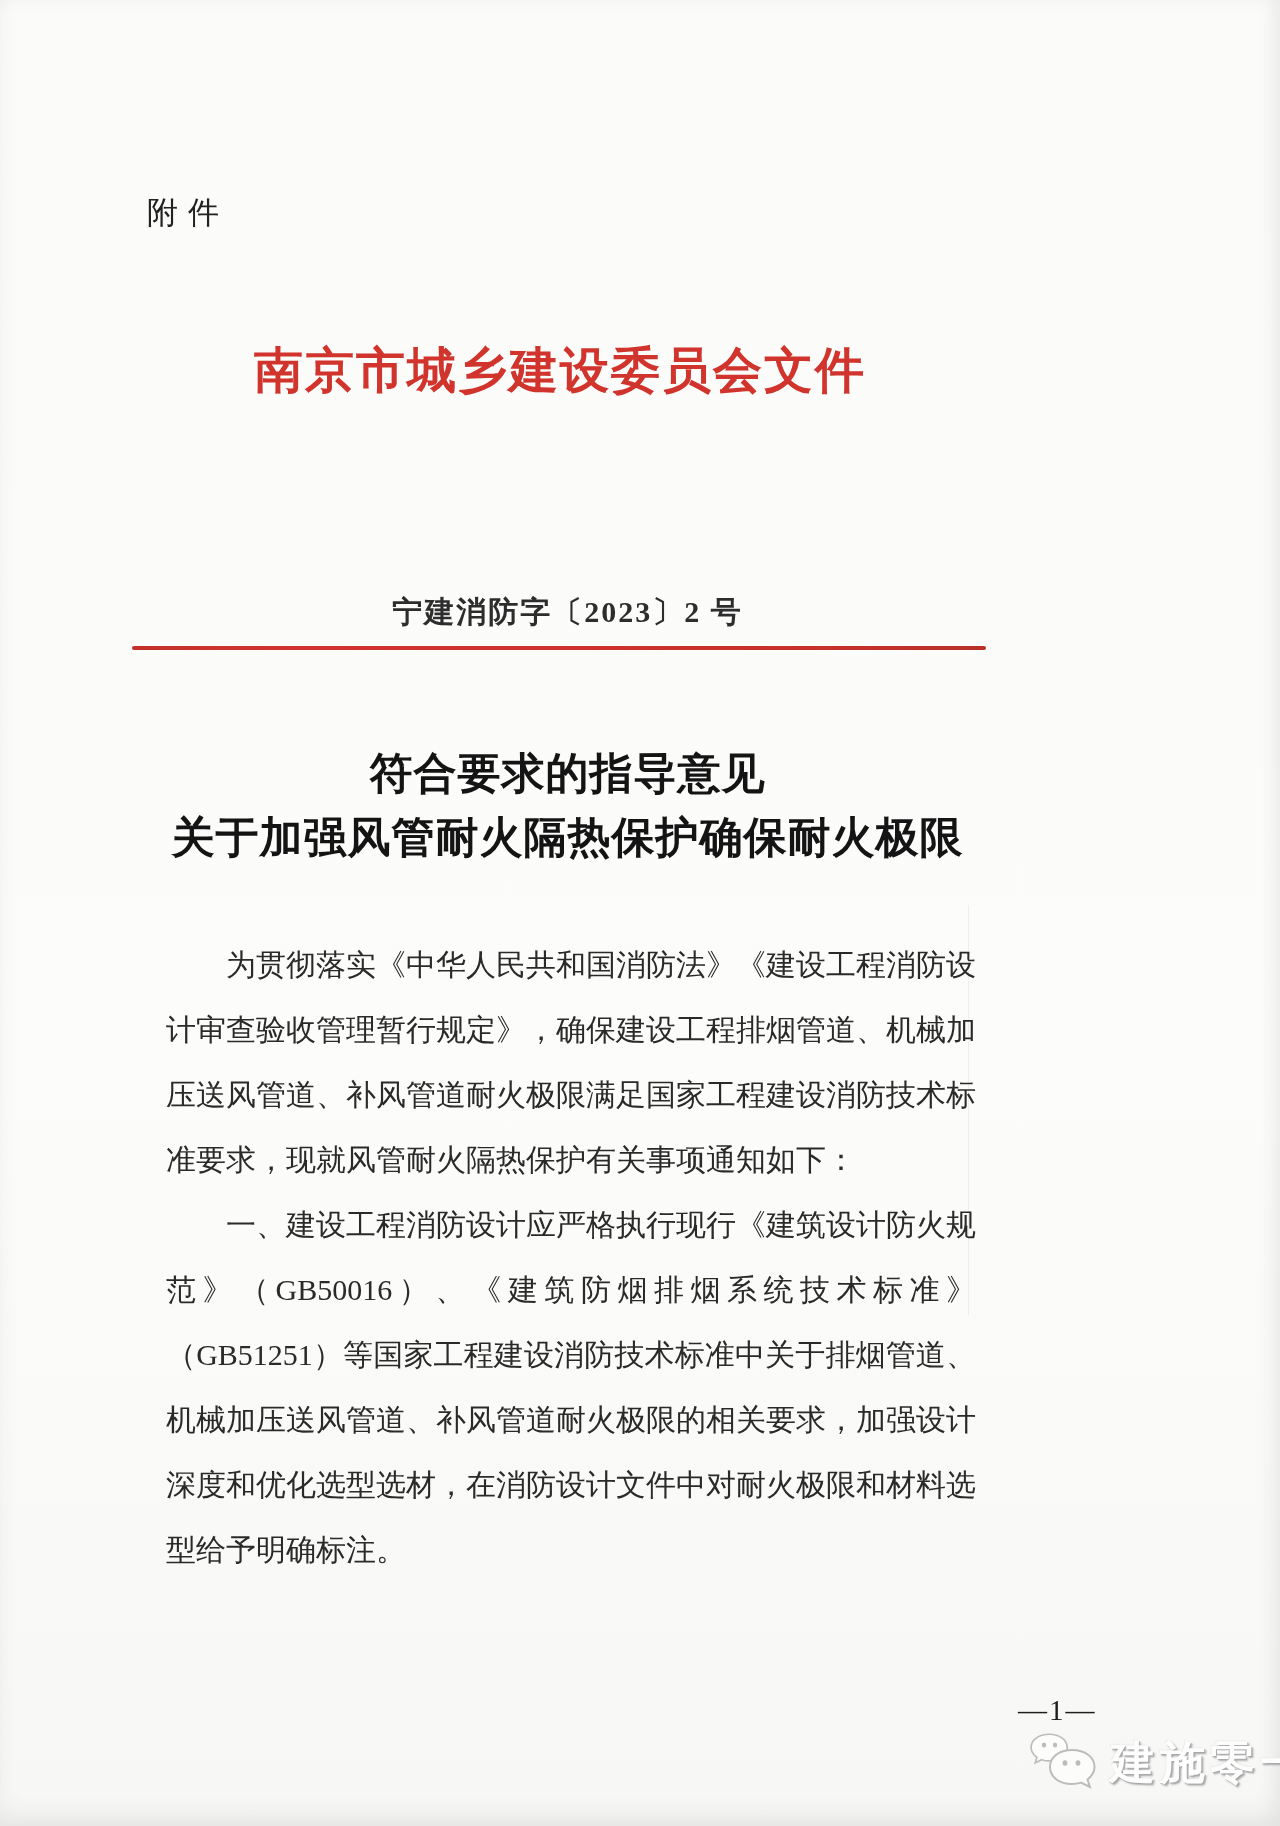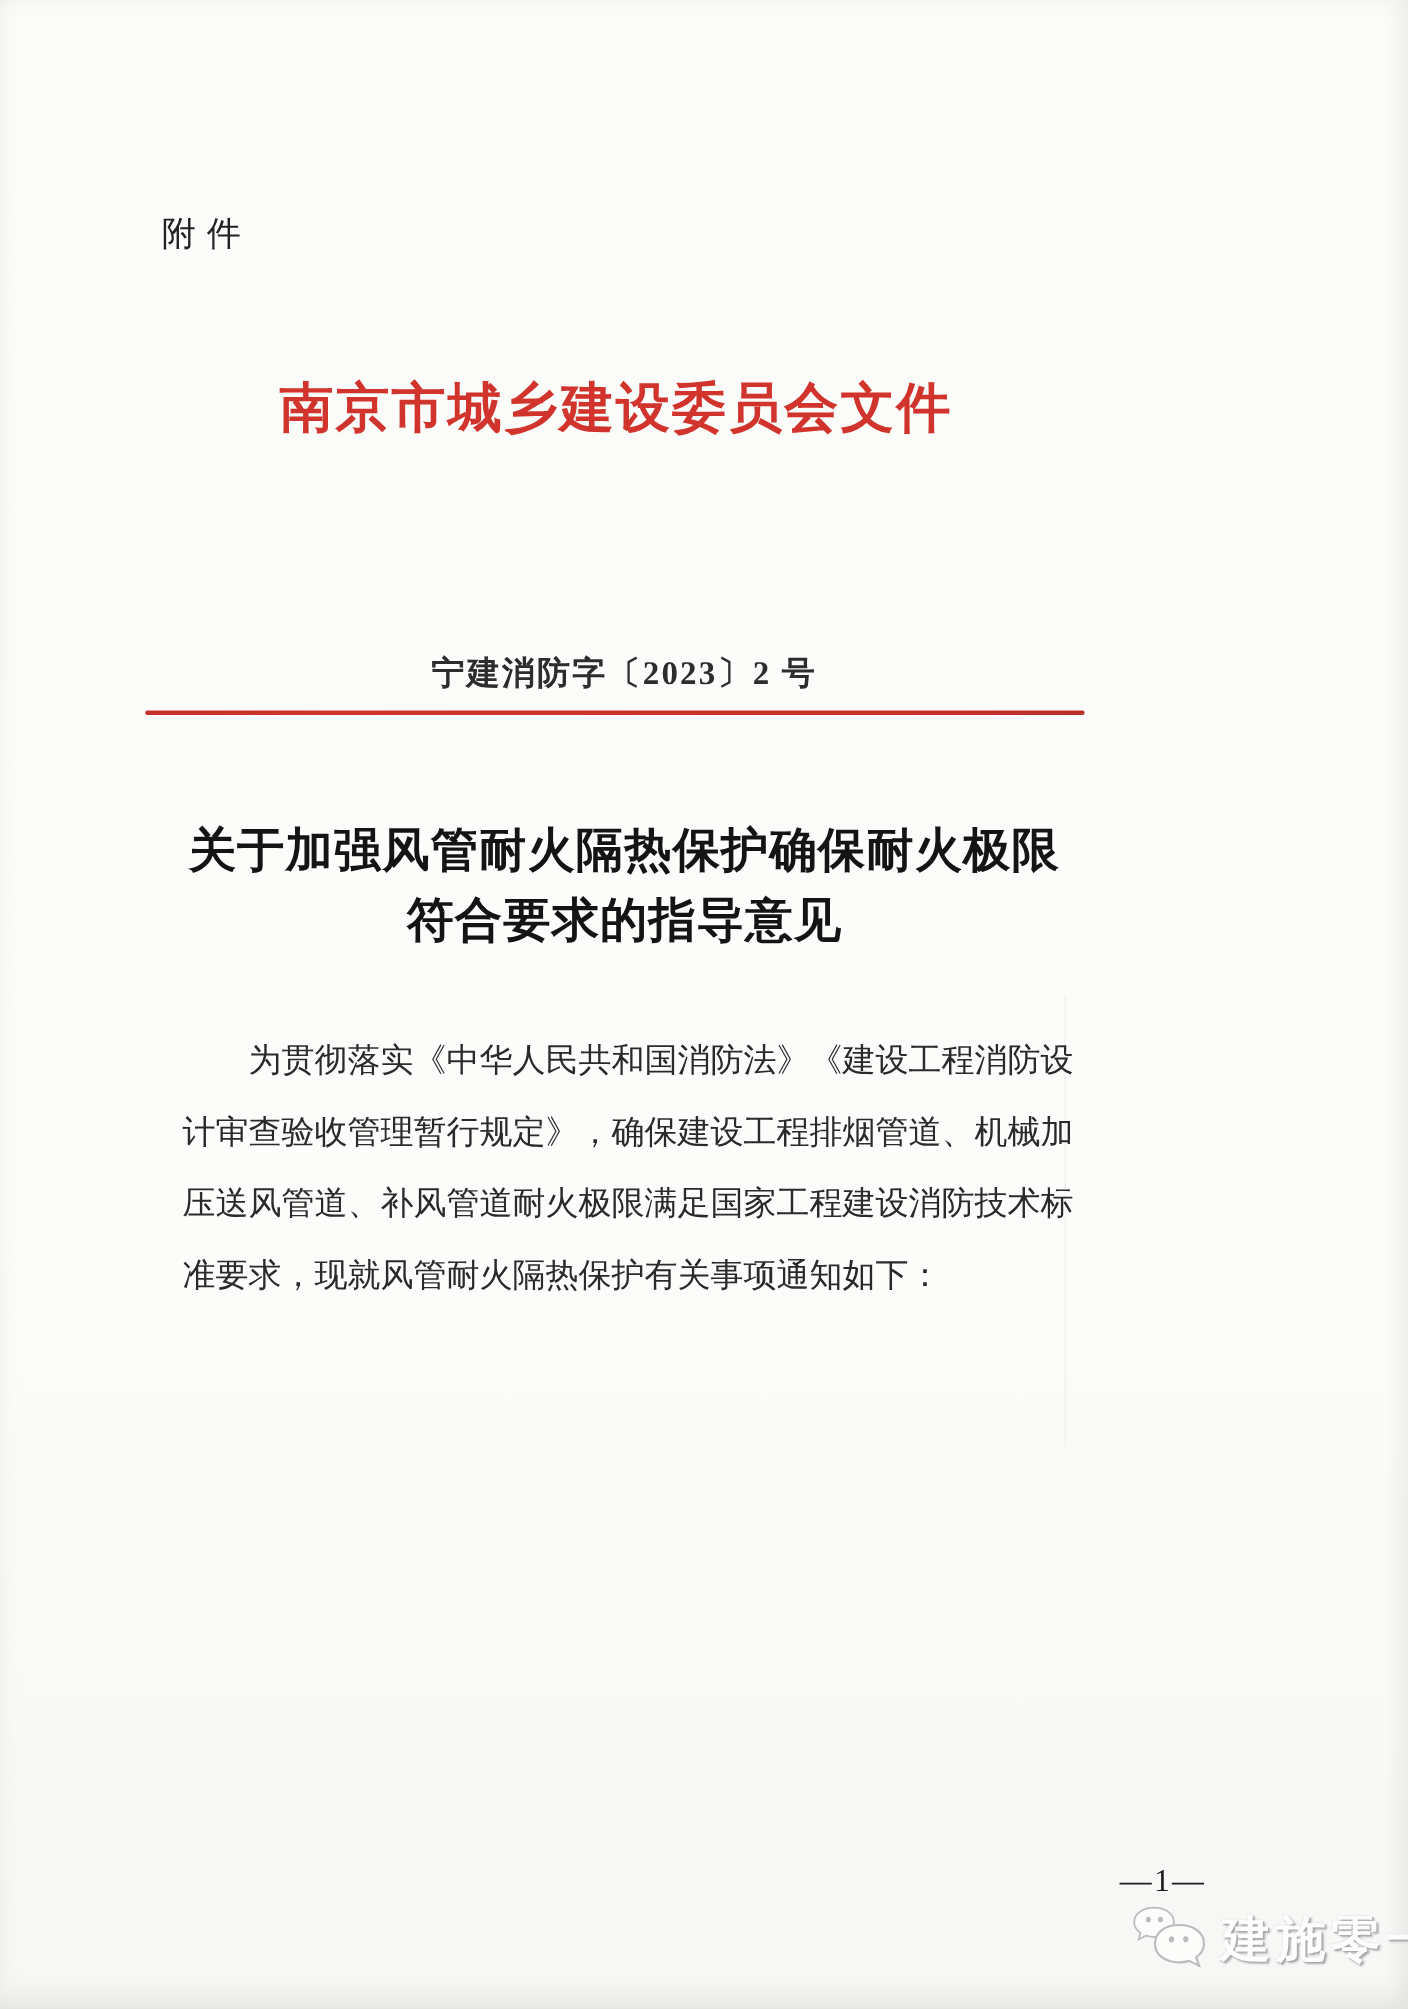--- a/index.html
+++ b/index.html
@@ -77,26 +77,27 @@
 
   <div class="attachment">附件</div>
 
   <div class="org-title">南京市城乡建设委员会文件</div>
 
   <div class="doc-number">宁建消防字〔2023〕2 号</div>
 
   <div class="red-line"></div>
 
   <div class="doc-title">
+    <div>符合要求的指导意见</div>
     <div>关于加强风管耐火隔热保护确保耐火极限</div>
-    <div>符合要求的指导意见</div>
   </div>
 
   <div class="body-text">
     <p class="indent">为贯彻落实《中华人民共和国消防法》《建设工程消防设计审查验收管理暂行规定》，确保建设工程排烟管道、机械加压送风管道、补风管道耐火极限满足国家工程建设消防技术标准要求，现就风管耐火隔热保护有关事项通知如下：</p>
+    <p class="indent">一、建设工程消防设计应严格执行现行《建筑设计防火规范》（GB50016）、《建筑防烟排烟系统技术标准》（GB51251）等国家工程建设消防技术标准中关于排烟管道、机械加压送风管道、补风管道耐火极限的相关要求，加强设计深度和优化选型选材，在消防设计文件中对耐火极限和材料选型给予明确标注。</p>
   </div>
 
   <div class="scan-crease"></div>
 
   <div class="page-number">—1—</div>
 
   <div class="watermark">
     <svg class="watermark-icon" width="72" height="62" viewBox="0 0 72 62">
       <g fill="#fdfdfd" stroke="#b2b2b2" stroke-width="2">
         <path d="M27 4 C14 4 5 11 5 20 C5 25 8 29 12 32 L10 39 L18 35 C21 36 24 36.5 27 36.5 C40 36.5 49 29.5 49 20 C49 11 40 4 27 4 Z" transform="translate(-1,-1) scale(0.82)"></path>

